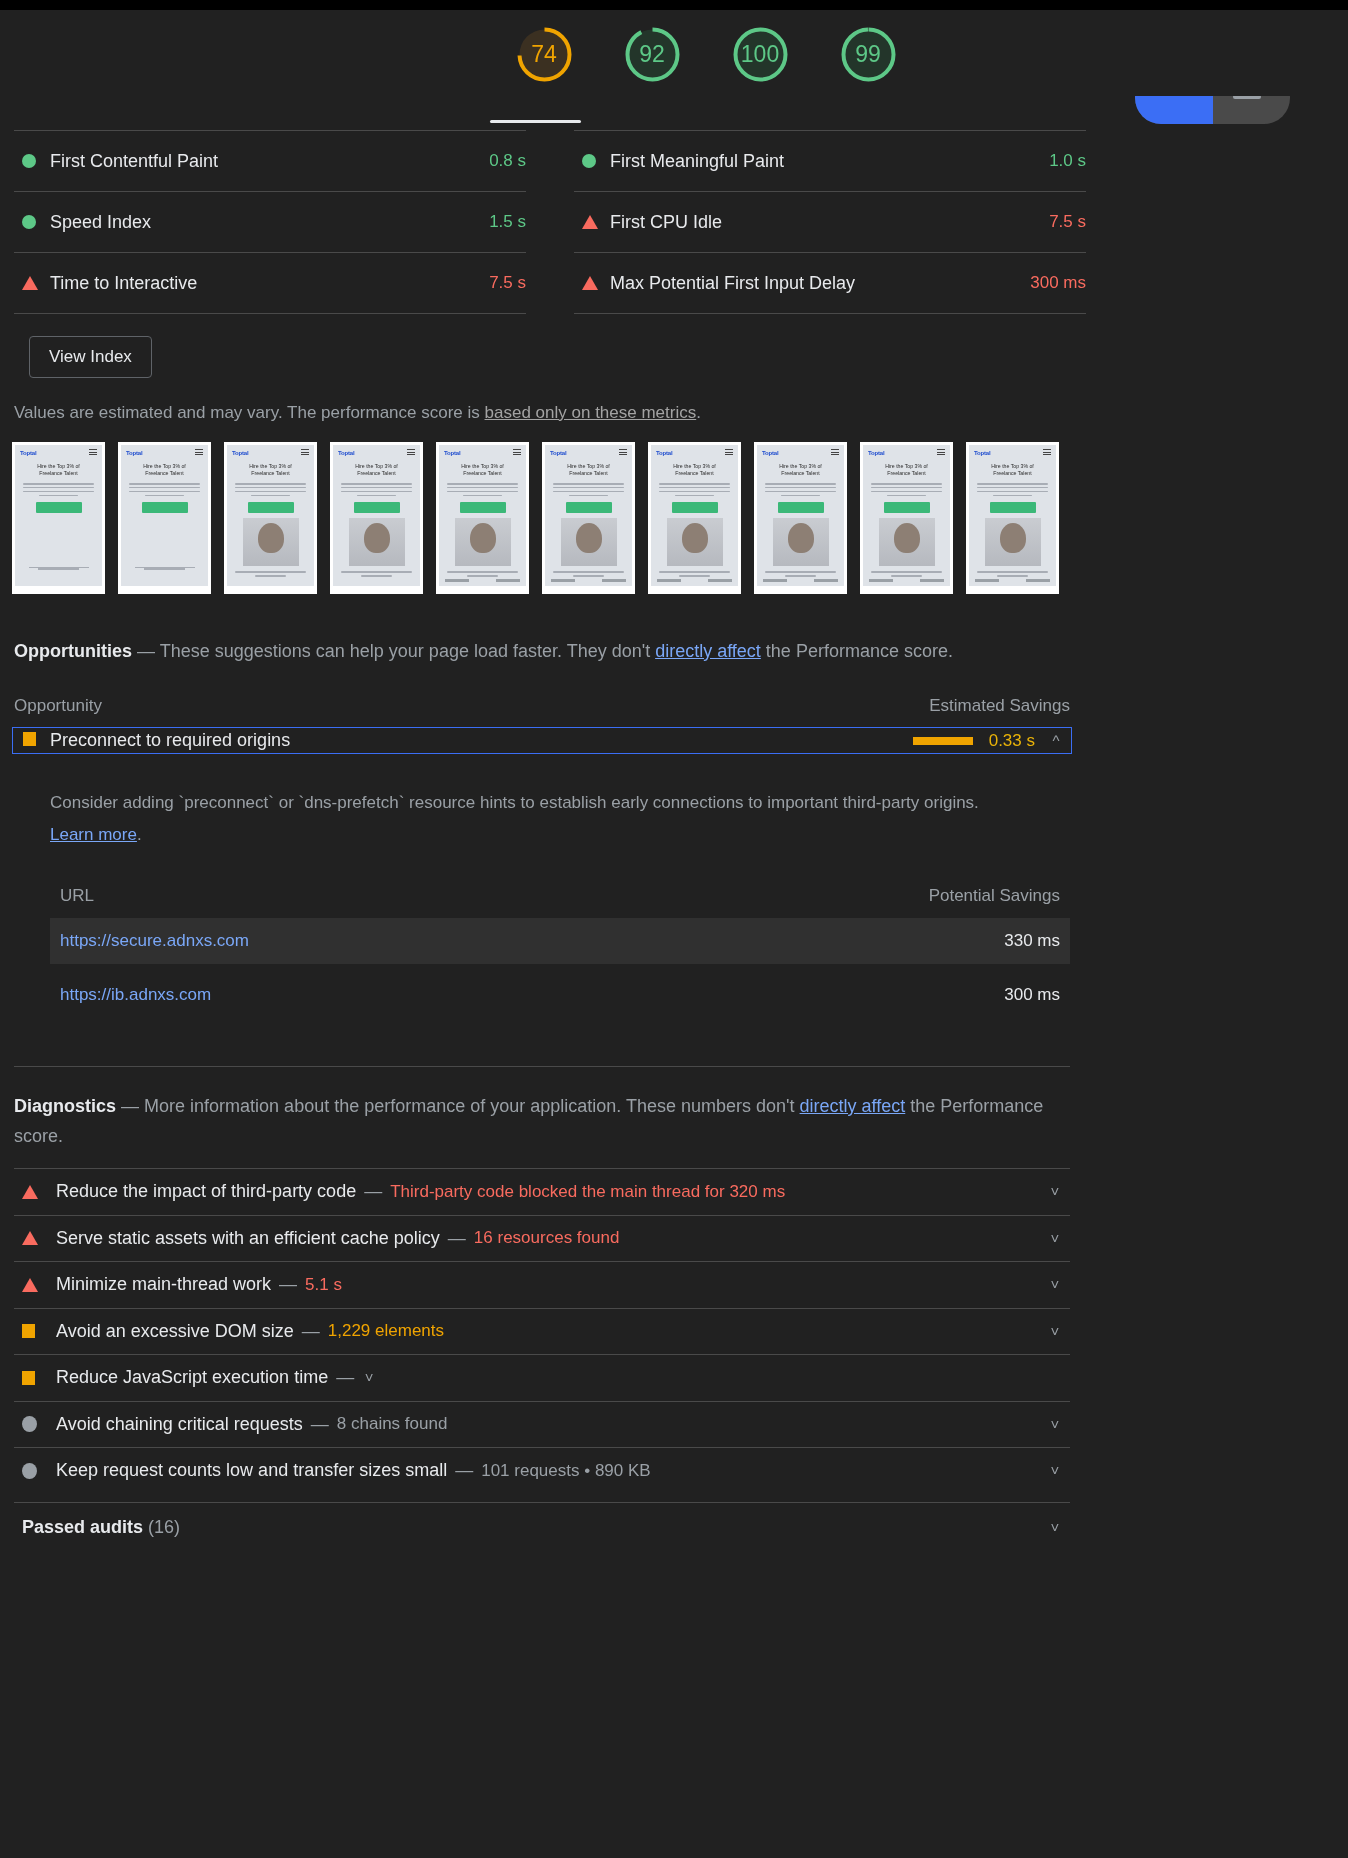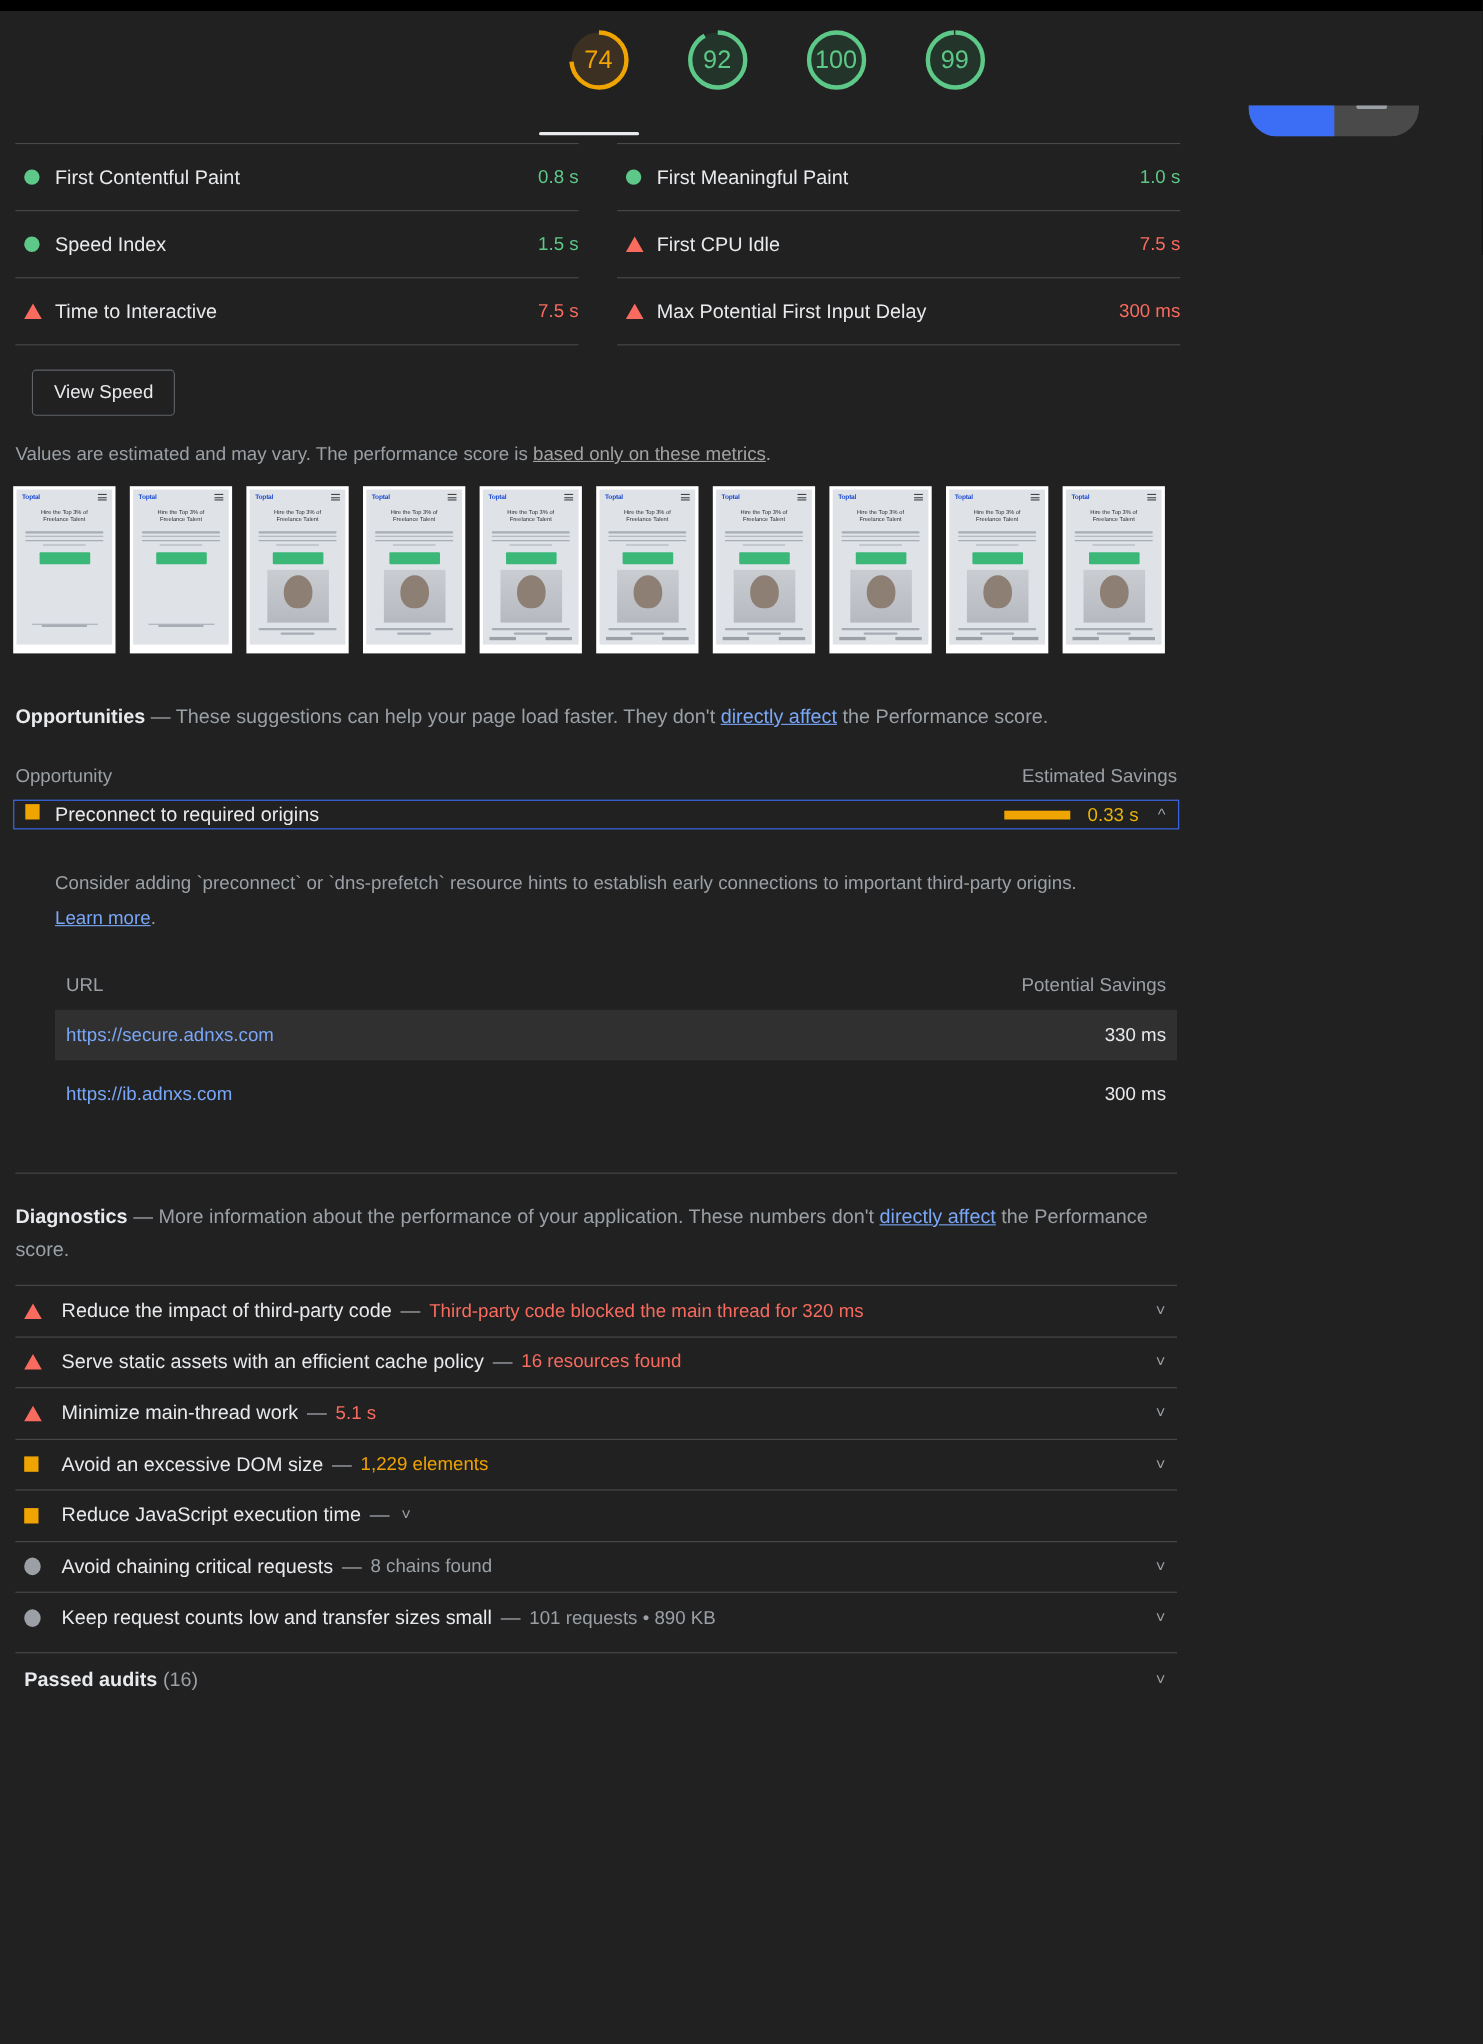--- a/index.html
+++ b/index.html
@@ -114,21 +114,21 @@
     border-radius: 2px;
   }
 
   
   .metrics {
     position: absolute;
     top: 130px;
     left: 14px;
     width: 1320px;
     display: flex;
-    gap: 35px;
+    gap: 48px;
   }
   .metric-col { width: 512px; }
   .metric-row {
     display: flex;
     align-items: center;
     height: 61px;
     border-top: 1px solid #4a4a4a;
     padding: 0 0 0 0;
   }
   .metric-row:first-child { border-top: 1px solid #4a4a4a; }
@@ -489,21 +489,21 @@
             <i class="tri-red"></i>
           </span>
         <span class="m-label">Max Potential First Input Delay</span>
         <span class="m-value v-red">300 ms</span>
       </div>
       <div class="metric-bottom-rule"></div>
     </div>
 
   </div>
 
-  <button class="view-trace">View Speed</button>
+  <button class="view-trace">View Index</button>
 
   <div class="estimated-note">
     <span>Values are estimated and may vary. The performance score is </span><a href="#">based only on these metrics</a><span>.</span>
   </div>
 
   <div class="filmstrip" id="filmstrip">
       <div class="frame">
         <div class="frame-inner">
           <div class="fr-head">
             <span class="fr-logo">Toptal</span>

